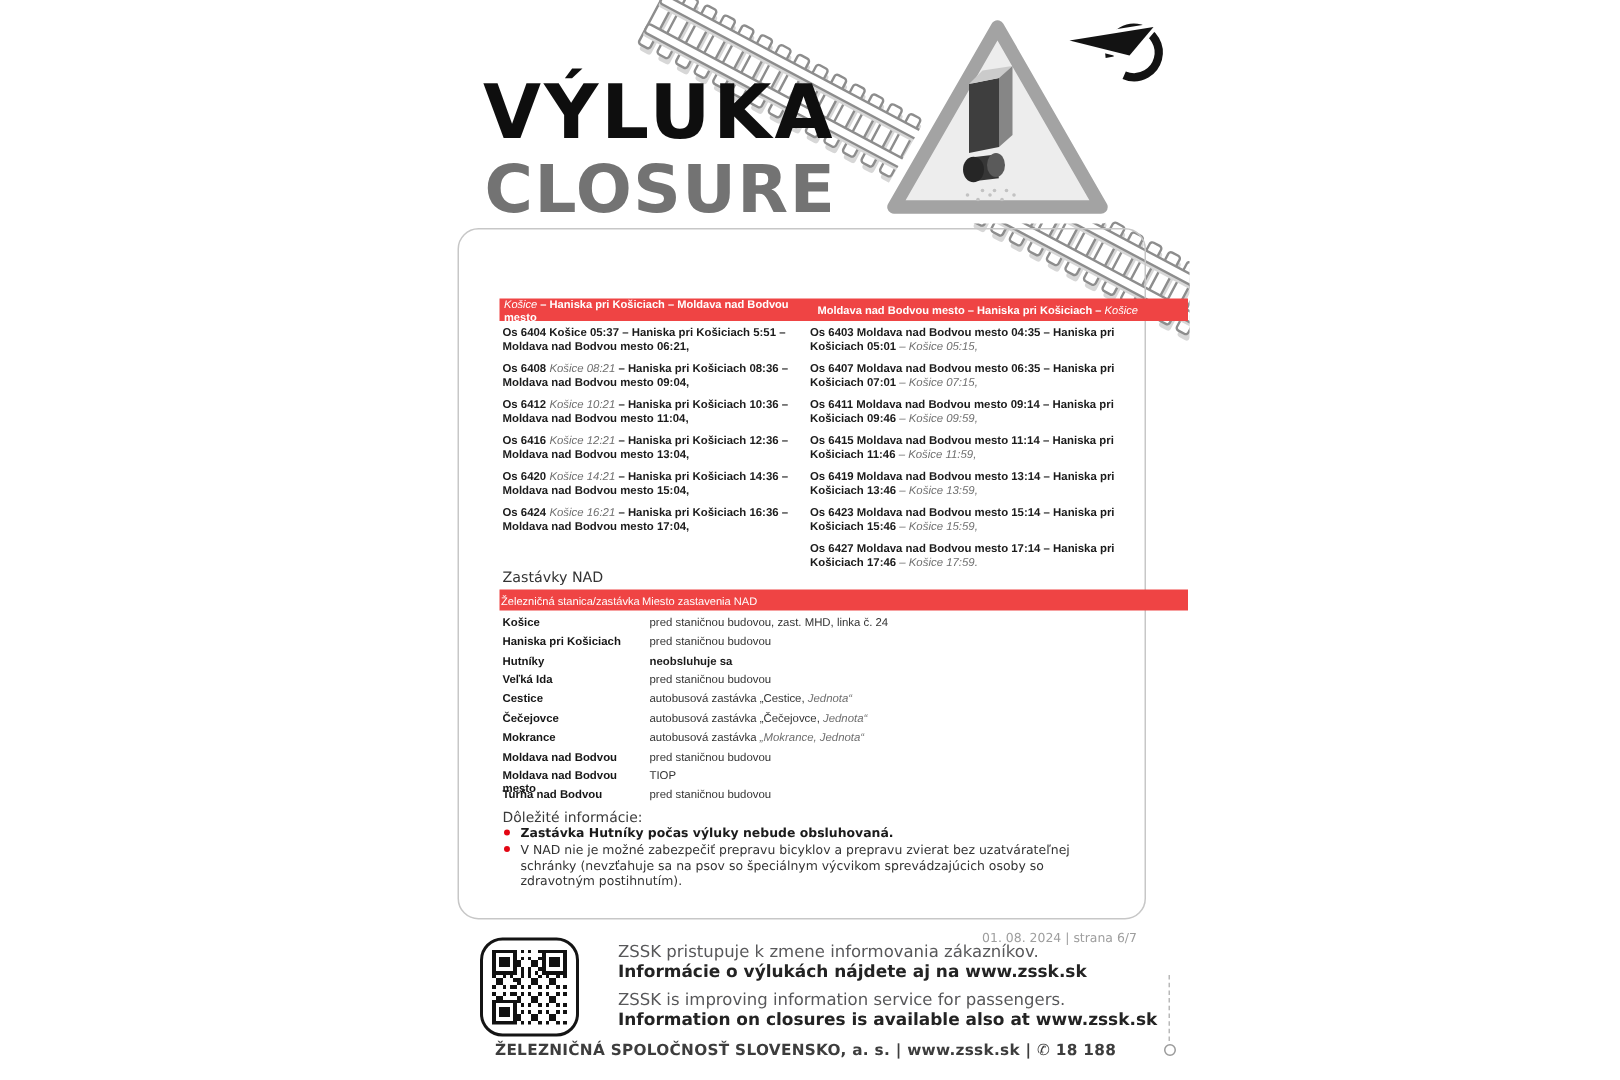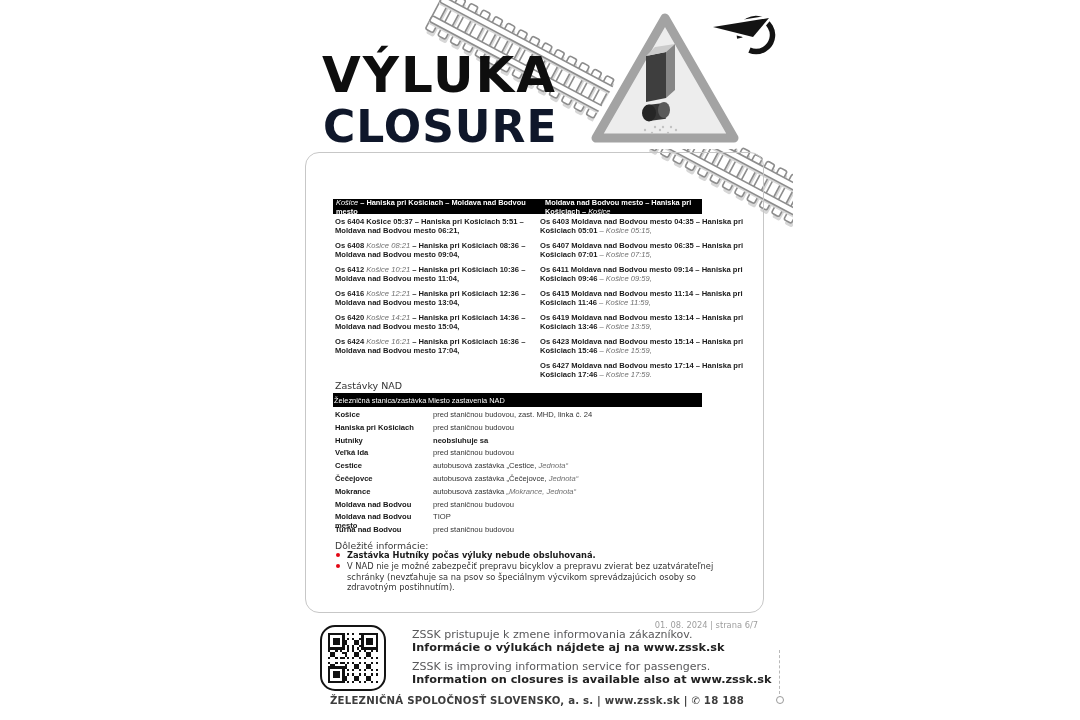--- a/index.html
+++ b/index.html
@@ -3,35 +3,35 @@
 <meta charset="utf-8">
 <style>
   html,body{margin:0;padding:0;background:#fff;}
   #page{position:relative;width:1080px;height:720px;background:#fff;overflow:hidden;
         font-family:"Liberation Sans",sans-serif;color:#1b1b1b;}
 
   
   #title-sk{position:absolute;left:322px;top:46px;font-family:"DejaVu Sans",sans-serif;
             font-weight:bold;font-size:50px;letter-spacing:2px;color:#0e0e0e;}
   #title-en{position:absolute;left:323px;top:101px;font-family:"DejaVu Sans",sans-serif;
-            font-weight:bold;font-size:44px;letter-spacing:1px;color:#0f172a;}
+            font-weight:bold;font-size:44px;letter-spacing:1px;color:#737373;}
 
   
   #art{position:absolute;left:0;top:0;pointer-events:none;}
   #logo{position:absolute;left:712px;top:6px;}
 
   
   #frame{position:absolute;left:305px;top:152px;width:457px;height:459px;
          border:1.6px solid #c7c7c7;border-radius:14px;background:transparent;z-index:3;}
   .inframe{position:absolute;z-index:4;}
 
   #notice-title{left:335px;top:186px;width:430px;font-size:9px;font-weight:bold;
                 color:#141414;white-space:nowrap;letter-spacing:-0.1px;}
 
-  .redbar{left:333px;width:369px;background:#000000;display:flex;align-items:center;
+  .redbar{left:333px;width:459px;background:#ef4444;display:flex;align-items:center;
           color:#fff;}
   #bar1{top:199px;height:15px;font-size:7.4px;font-weight:bold;}
   #bar1 .cell{padding-left:3px;}
   #bar1 .c1{width:206px;}
   #bar1 .c2{flex:1;}
   #bar2{top:393px;height:14px;font-size:7.4px;font-weight:normal;}
   #bar2 .s1{padding-left:1px;width:94px;}
   #bar2 .s2{flex:1;}
   .redbar span{color:#fff !important;}
 

